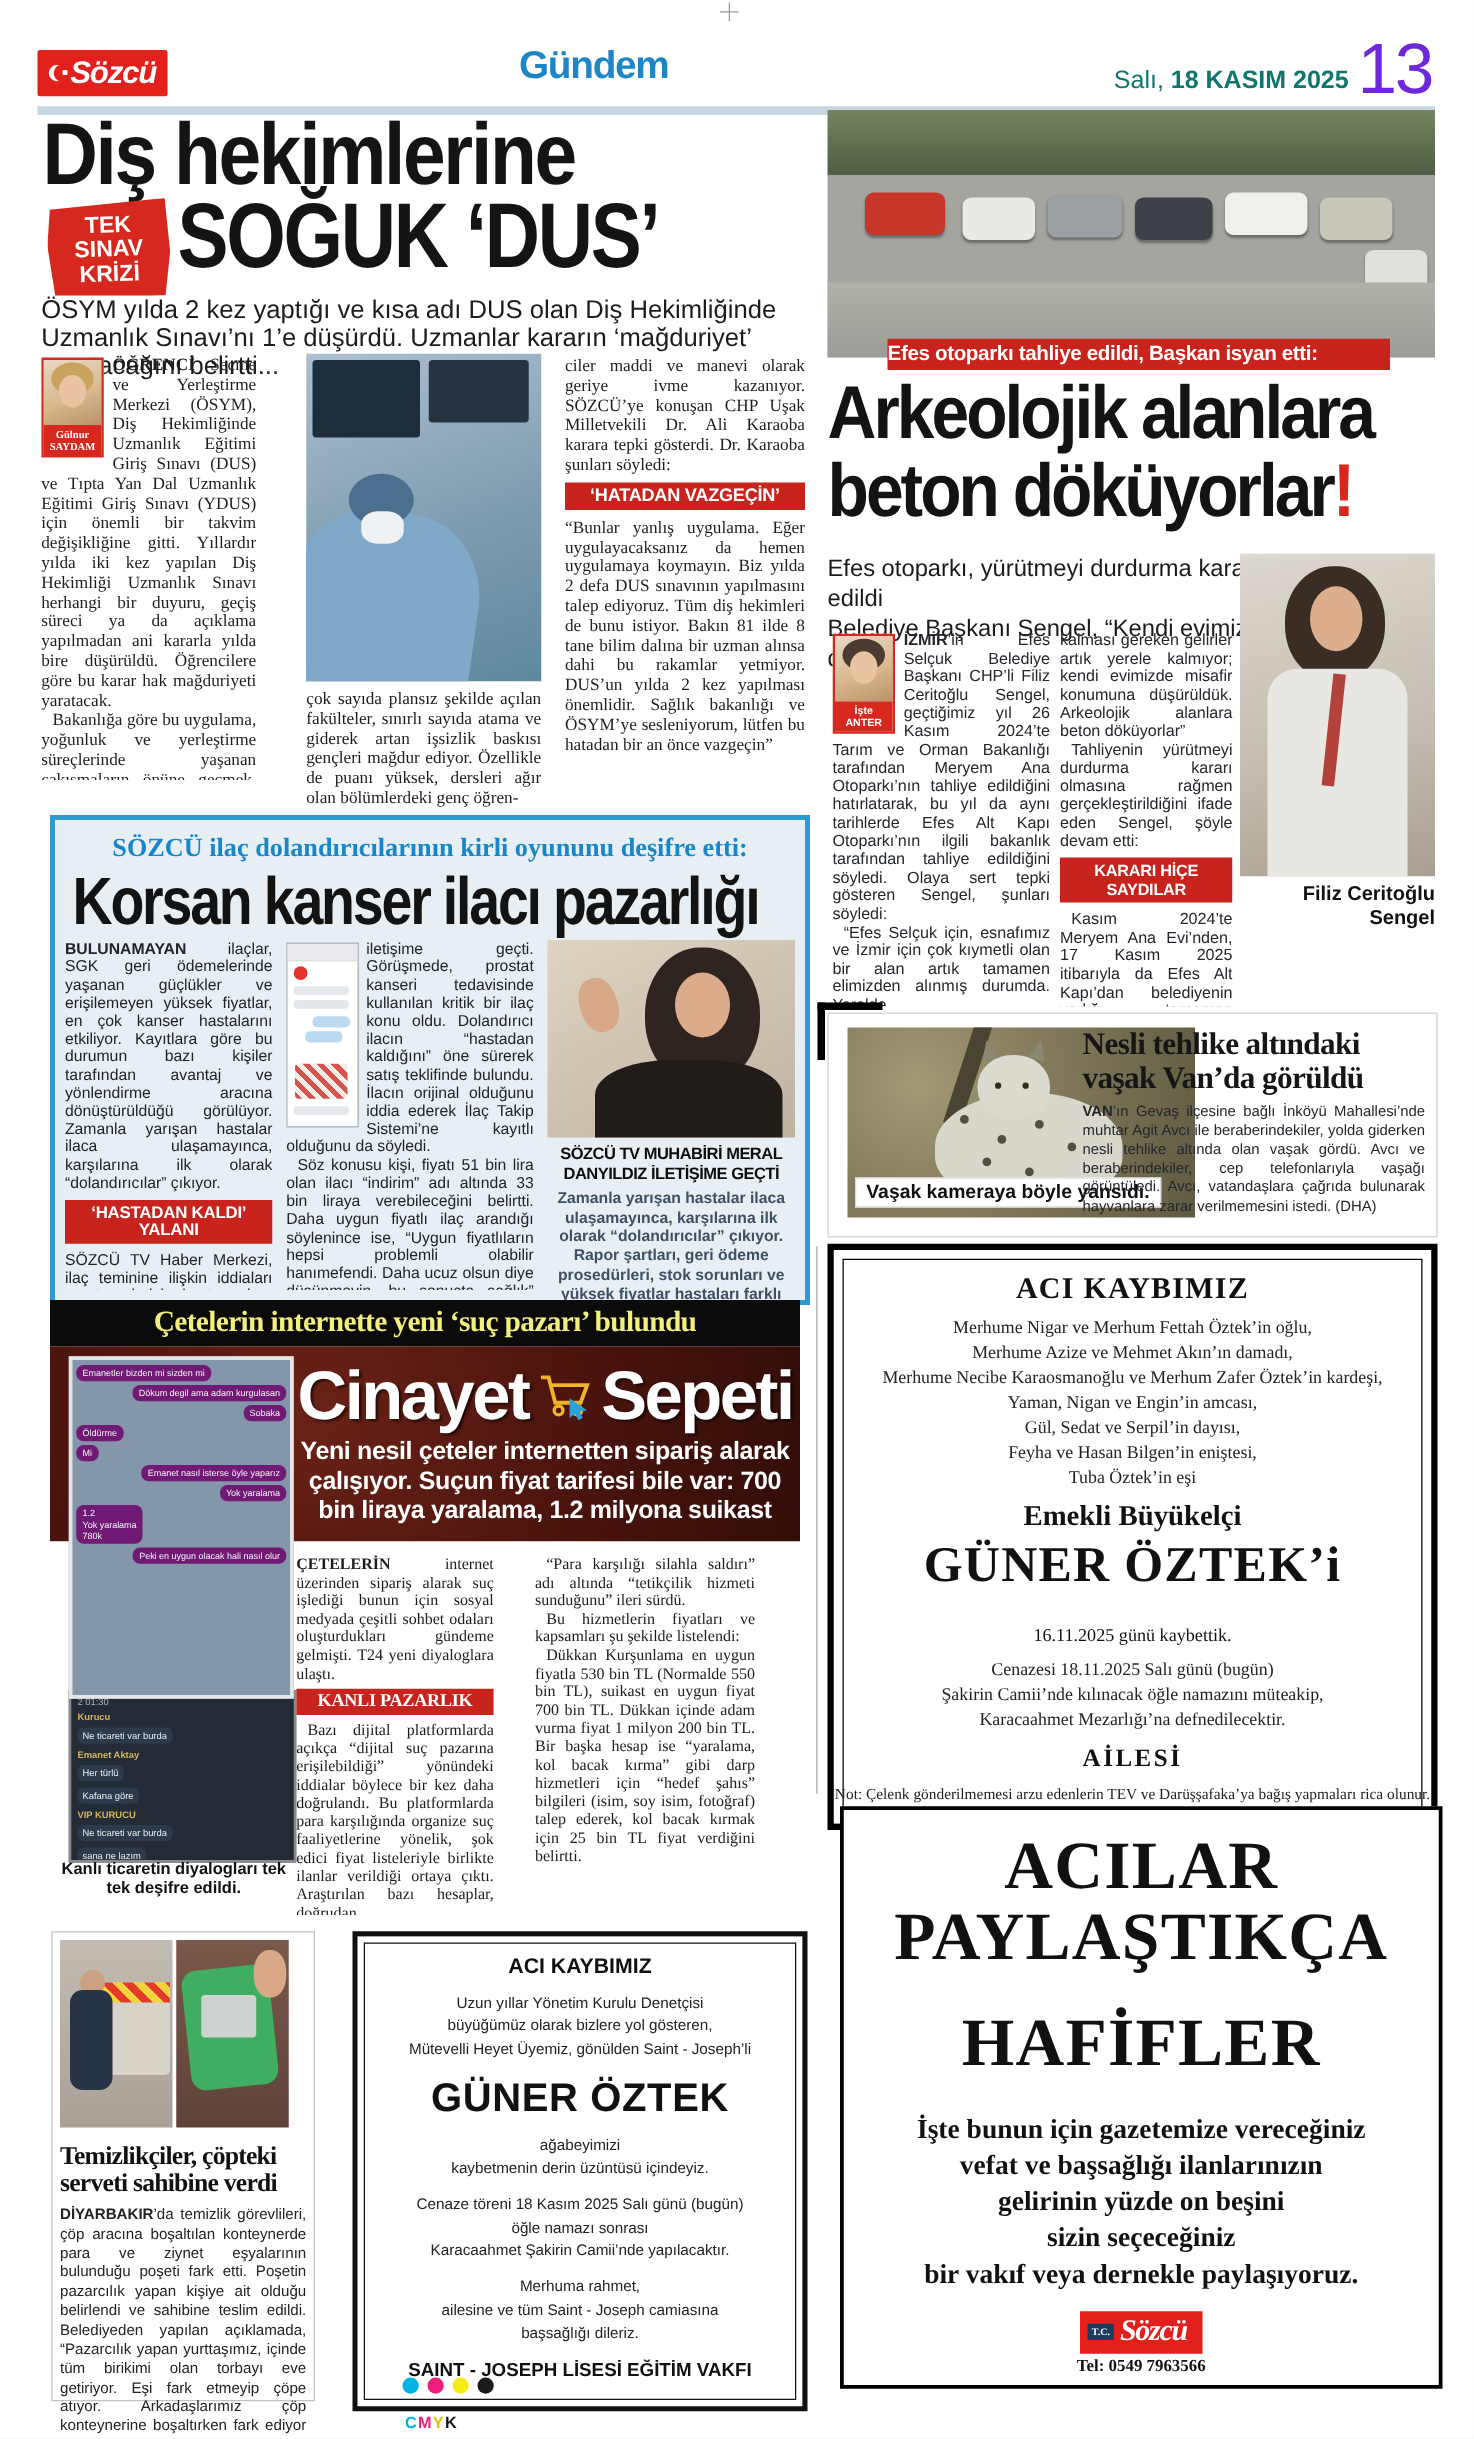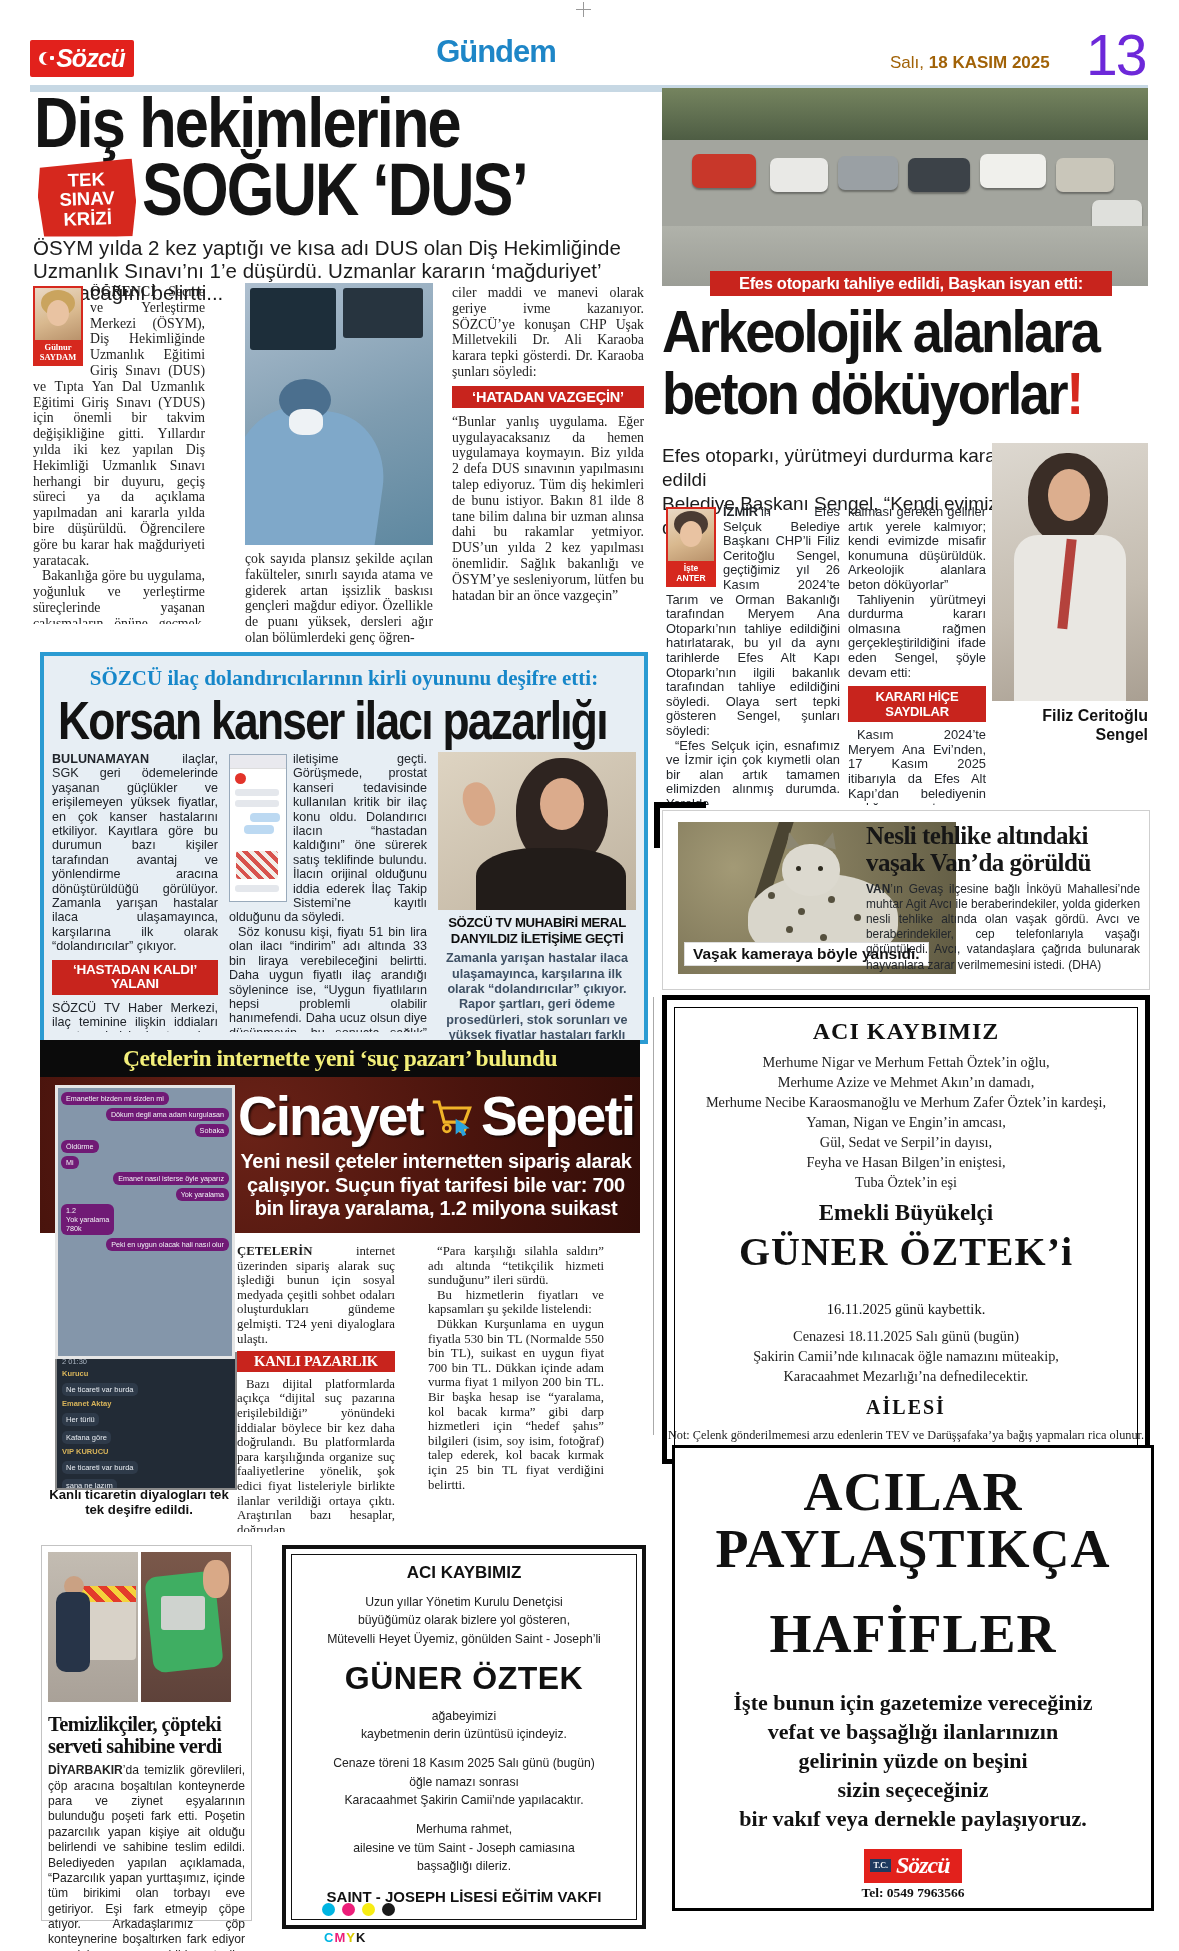--- a/index.html
+++ b/index.html
@@ -15,23 +15,23 @@
   .ind{text-indent:9px}
 
   
   #logo{left:30px;top:40px;width:104px;height:37px;background:#e2211c;border-radius:2px;
         display:flex;align-items:center;justify-content:center;gap:4px}
   #logo .nm{color:#fff;font-weight:bold;font-style:italic;font-size:25px;letter-spacing:-1px}
   .crescent{position:relative;width:13px;height:13px}
   .crescent .c1{position:absolute;left:0;top:0;width:13px;height:13px;border-radius:50%;background:#fff}
   .crescent .c2{position:absolute;left:4px;top:0;width:11px;height:13px;border-radius:50%;background:#e2211c}
   .crescent .st{position:absolute;right:-2px;top:4px;width:4px;height:4px;background:#fff;border-radius:1px}
-  #section-title{left:401px;top:34px;width:190px;text-align:center;font-size:31px;font-weight:bold;
+  #section-title{left:380px;top:34px;width:190px;text-align:center;font-size:31px;font-weight:bold;
         color:#1e86c7;letter-spacing:-1px}
-  #dateline{left:890px;top:53px;width:190px;text-align:left;font-size:17px;color:#a16207}
+  #dateline{left:890px;top:53px;width:190px;text-align:center;font-size:20px;color:#0f766e}
   #pagenum{left:1086px;top:22px;font-size:57px;font-weight:500;letter-spacing:-2px;color:#6d28d9}
   #header-rule{left:30px;top:85px;width:1118px;height:7px;background:#c7d8e4}
   .cross{width:15px;height:15px;
      background:linear-gradient(#999,#999) center/100% 1px no-repeat,
                 linear-gradient(#999,#999) center/1px 100% no-repeat}
 
   
   .huge{font-weight:bold;color:#141414;letter-spacing:-2px;line-height:1}
   .redlab{background:#c8241d;color:#fff;font-weight:bold;text-align:center;
           letter-spacing:-0.2px;display:block}
@@ -137,21 +137,21 @@
   #adbox .bd{font-size:22px;font-weight:bold;line-height:1.32;margin-top:24px}
   #ad-logo{display:inline-flex;align-items:center;margin-top:16px;background:#e2211c;padding:3px 12px 4px 6px;gap:5px}
   #ad-logo .tc{background:#1d3a5f;color:#fff;font-size:8px;font-weight:bold;padding:2px 3px}
   #ad-logo .nm{color:#fff;font-weight:bold;font-style:italic;font-size:24px;letter-spacing:-1px}
   #ad-tel{font-size:13.5px;font-weight:bold;margin-top:2px}
 
   
   #efes-photo{left:662px;top:88px;width:486px;height:198px;background:#a3a59e;overflow:hidden}
   .car{position:absolute;height:34px;border-radius:7px;box-shadow:0 2px 2px rgba(0,0,0,.35)}
   #efes-banner{left:710px;top:271px;width:402px;height:25px;background:#c8241d;color:#fff;
-      font-size:16.5px;font-weight:bold;text-align:center;line-height:25px;letter-spacing:-0.3px}
+      font-size:16.5px;font-weight:bold;text-align:left;line-height:25px;letter-spacing:-0.3px}
   #efes-title{left:662px;top:298px;font-size:57px;font-weight:bold;letter-spacing:-2.5px;line-height:62px;color:#131313}
   #efes-deck{left:662px;top:444px;width:486px;font-size:19px;line-height:1.26;color:#1b1b1b}
   .efcol{font-size:12.9px;line-height:14.6px;color:#23272c}
   #sengel-photo{left:992px;top:443px;width:156px;height:258px;
       background:linear-gradient(165deg,#ddd8d0 0%,#c4bcb0 60%,#a99f92 100%);overflow:hidden}
   #sengel-photo .hair{position:absolute;left:36px;top:10px;width:80px;height:92px;border-radius:48%;background:#3a2d26}
   #sengel-photo .face{position:absolute;left:56px;top:26px;width:42px;height:52px;border-radius:50%;background:#dcae8e}
   #sengel-photo .body{position:absolute;left:22px;top:92px;width:112px;height:170px;border-radius:24px 24px 0 0;background:#e9e7e2}
   #sengel-photo .scarf{position:absolute;left:70px;top:96px;width:10px;height:90px;background:#b4423c;transform:rotate(6deg)}
   #efes-cap{left:1000px;top:706px;width:148px;text-align:right;font-size:16px;font-weight:bold;line-height:1.2}

